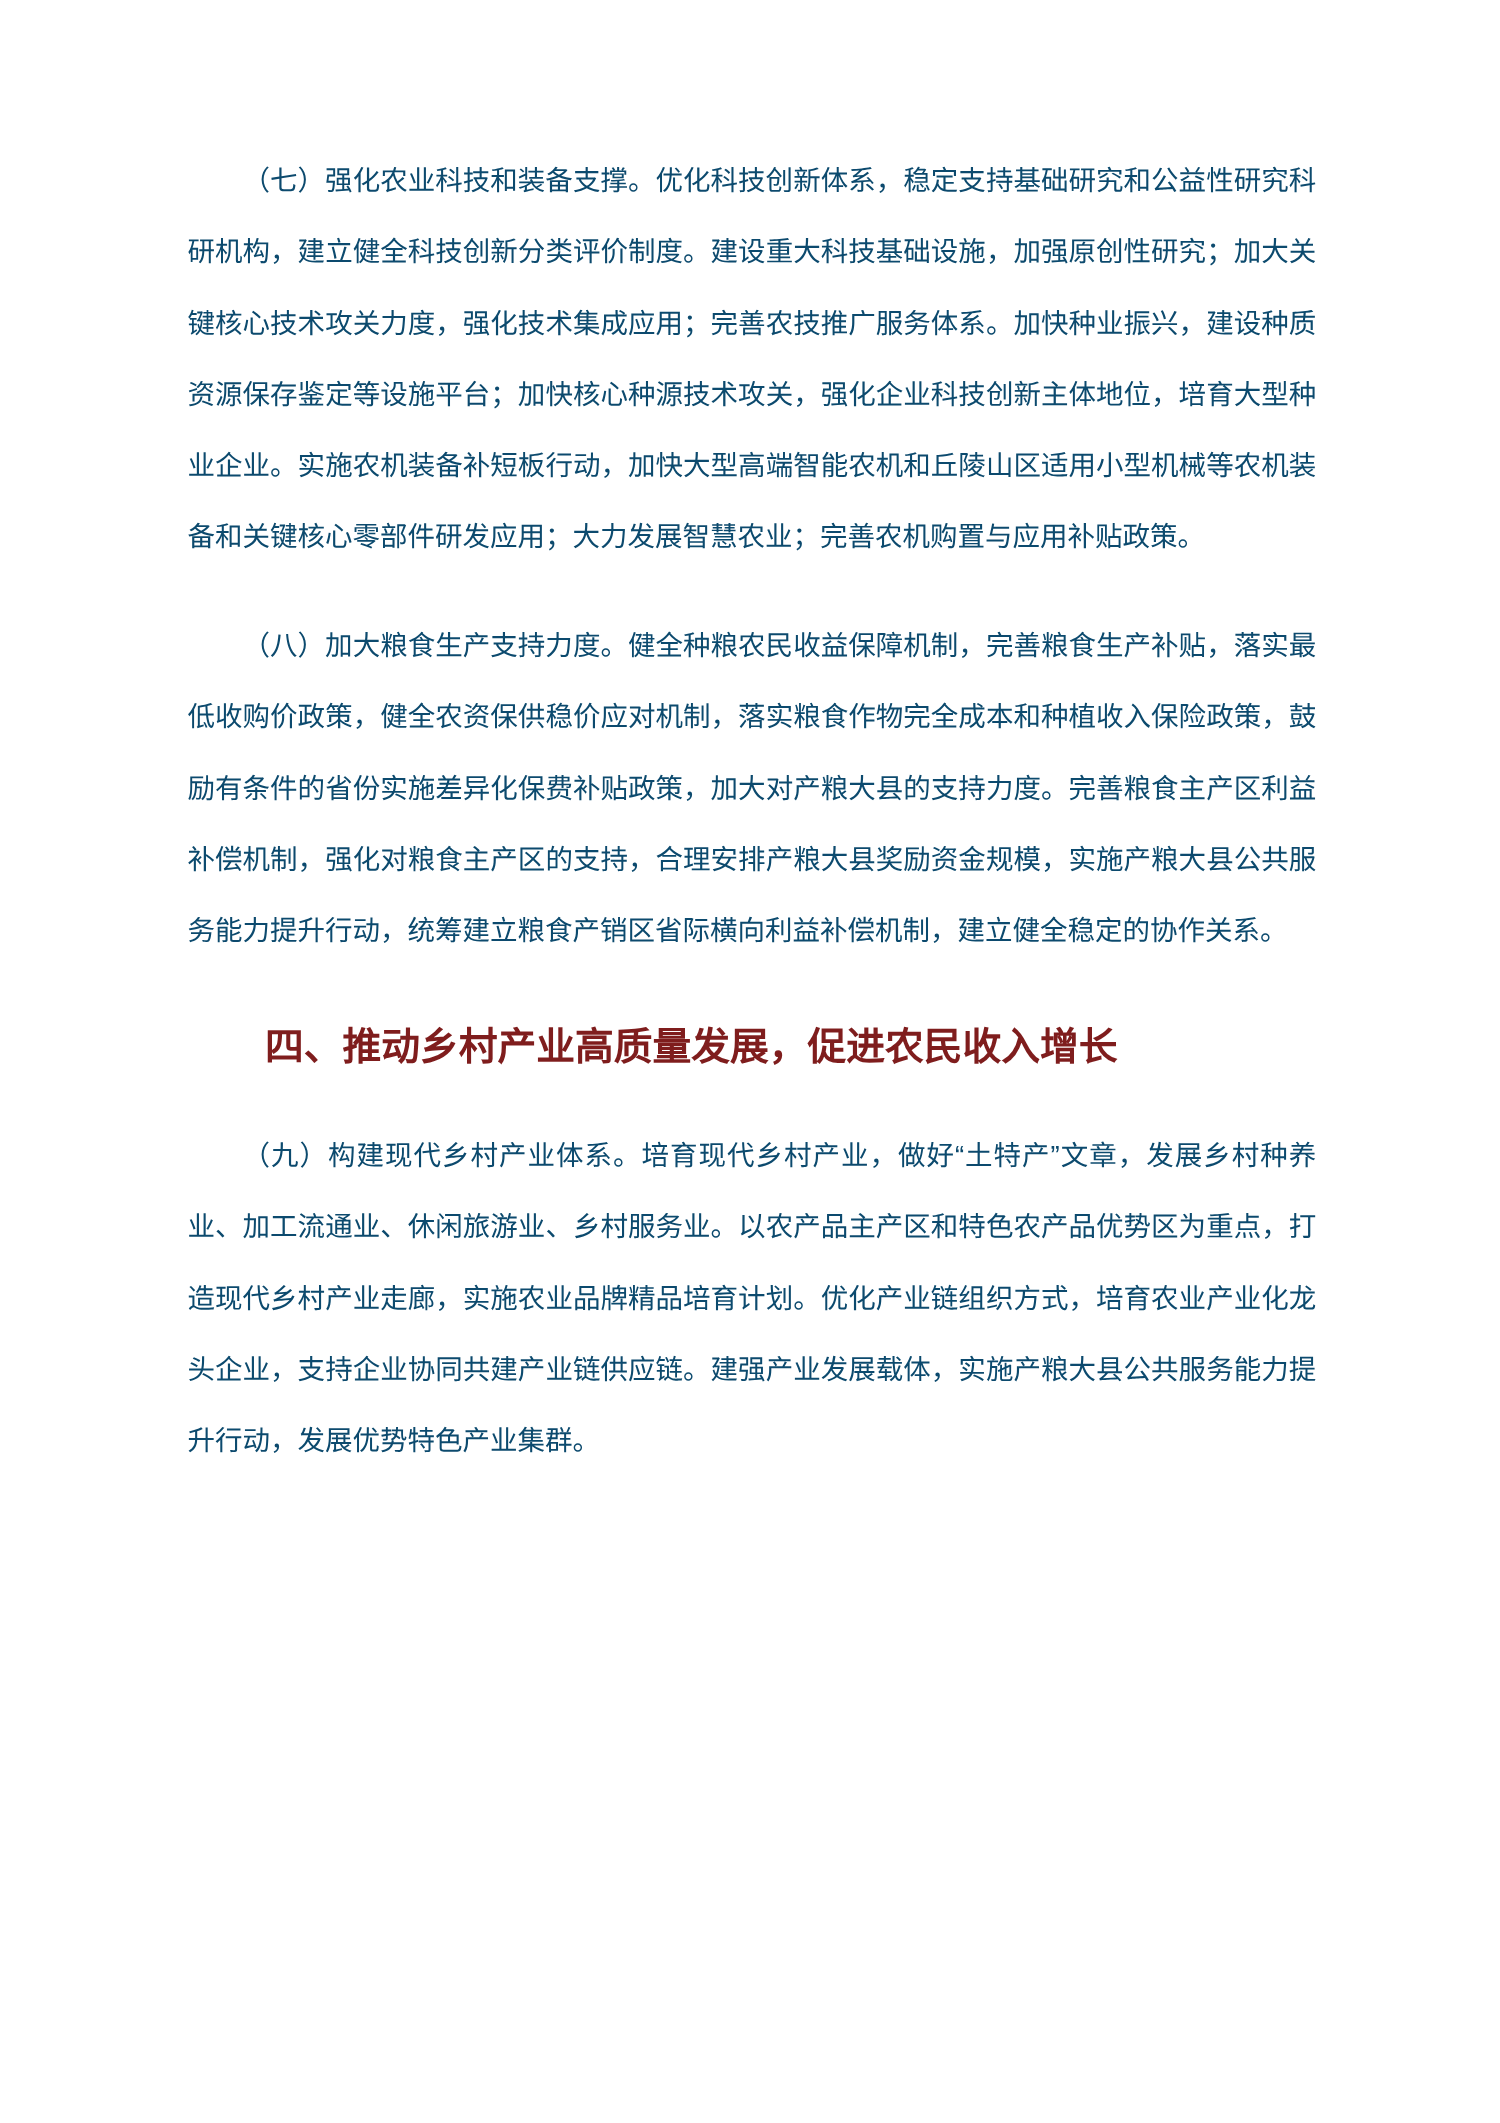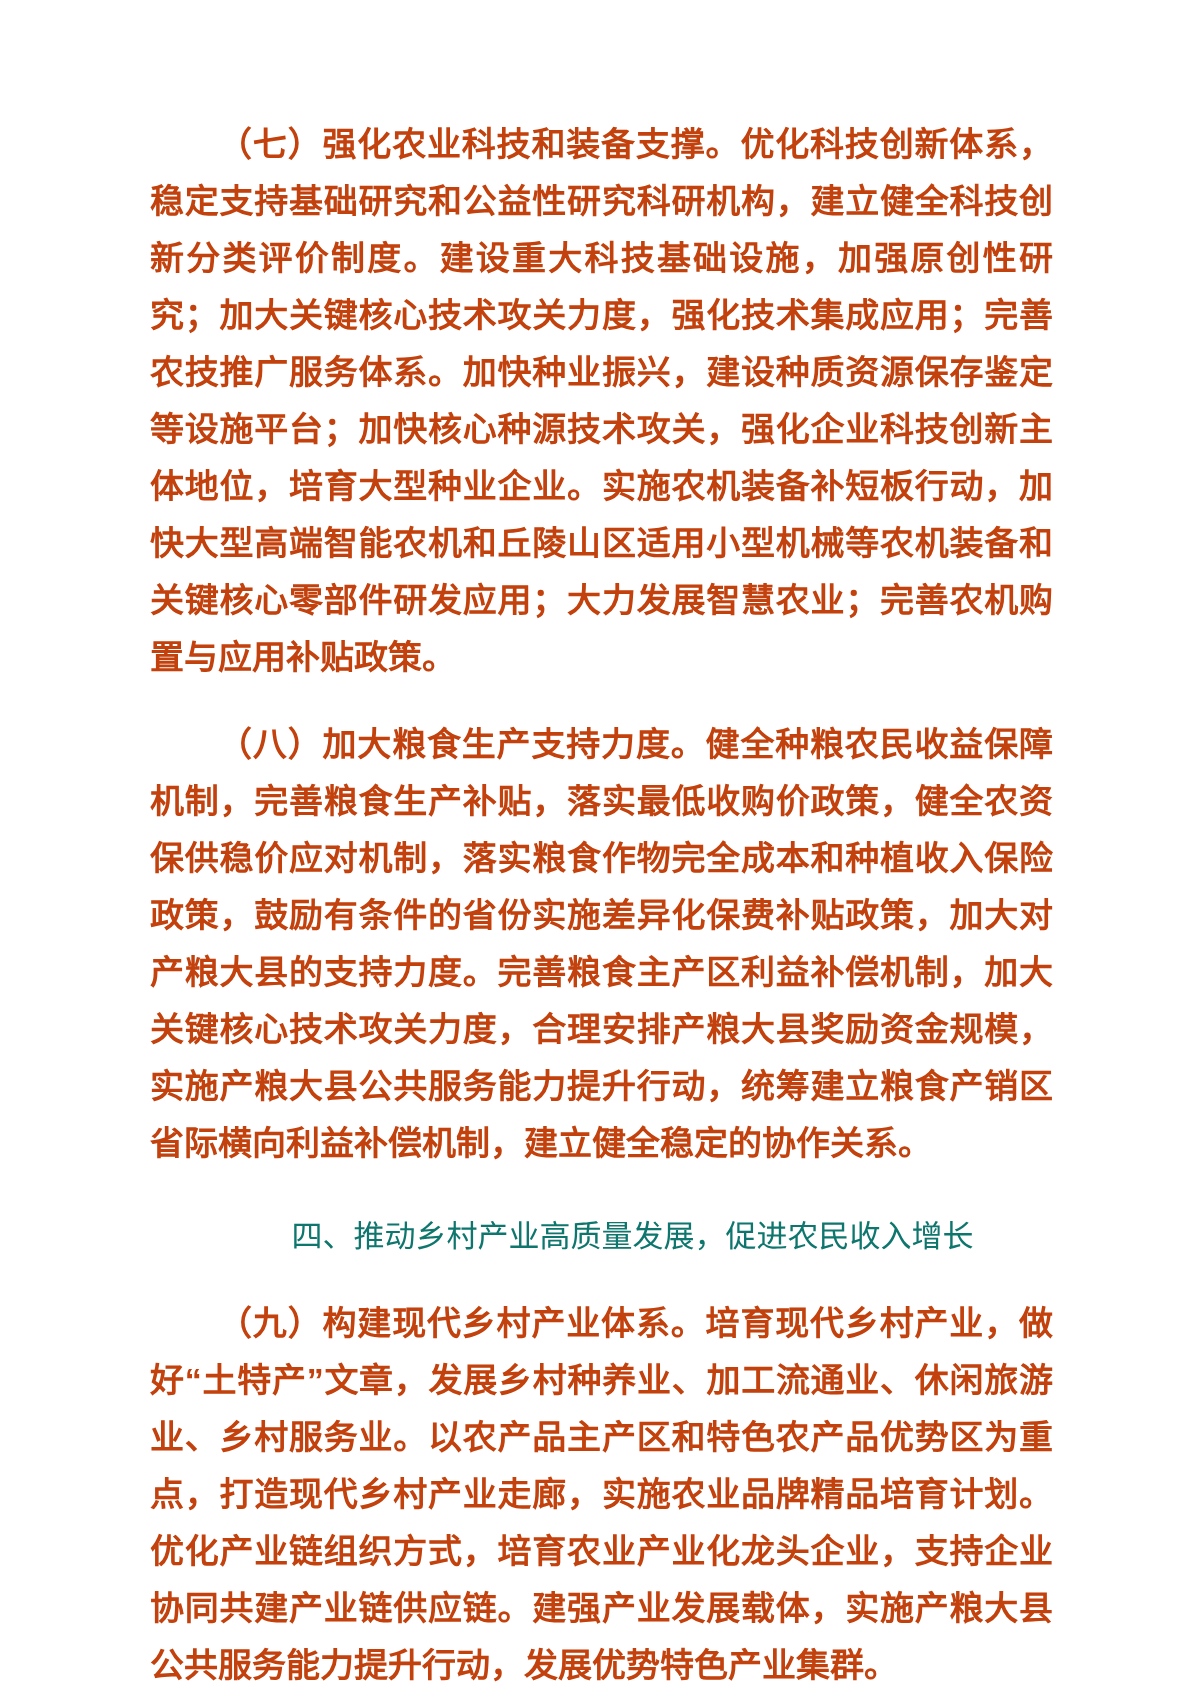--- a/index.html
+++ b/index.html
@@ -12,43 +12,43 @@
     width: 1200px;
     height: 1698px;
     margin: 0 auto;
     background: #ffffff;
     box-sizing: border-box;
     padding: 116px 147px 0 150px;
     overflow: hidden;
     font-family: "Liberation Sans", "DejaVu Sans", sans-serif;
   }
   .doc-paragraph {
-    font-size: 34px;
+    font-size: 22px;
     line-height: 57px;
-    color: #c2410c;
+    color: #0c4a6e;
     text-align: justify;
     text-indent: 2em;
     margin: 0 0 30px 0;
-    font-weight: 700;
+    font-weight: 400;
     letter-spacing: 0;
   }
   .doc-heading {
     font-size: 31px;
     line-height: 57px;
-    color: #0f766e;
-    text-align: center;
+    color: #7f1d1d;
+    text-align: left;
     text-indent: 2em;
     margin: 36px 0 30px 0;
-    font-weight: 400;
+    font-weight: 700;
   }
 </style>
 </head>
 <body>
 
 <div class="page">
   <p class="doc-paragraph">（七）强化农业科技和装备支撑。优化科技创新体系，稳定支持基础研究和公益性研究科研机构，建立健全科技创新分类评价制度。建设重大科技基础设施，加强原创性研究；加大关键核心技术攻关力度，强化技术集成应用；完善农技推广服务体系。加快种业振兴，建设种质资源保存鉴定等设施平台；加快核心种源技术攻关，强化企业科技创新主体地位，培育大型种业企业。实施农机装备补短板行动，加快大型高端智能农机和丘陵山区适用小型机械等农机装备和关键核心零部件研发应用；大力发展智慧农业；完善农机购置与应用补贴政策。</p>
 
-  <p class="doc-paragraph">（八）加大粮食生产支持力度。健全种粮农民收益保障机制，完善粮食生产补贴，落实最低收购价政策，健全农资保供稳价应对机制，落实粮食作物完全成本和种植收入保险政策，鼓励有条件的省份实施差异化保费补贴政策，加大对产粮大县的支持力度。完善粮食主产区利益补偿机制，加大关键核心技术攻关力度，合理安排产粮大县奖励资金规模，实施产粮大县公共服务能力提升行动，统筹建立粮食产销区省际横向利益补偿机制，建立健全稳定的协作关系。</p>
+  <p class="doc-paragraph">（八）加大粮食生产支持力度。健全种粮农民收益保障机制，完善粮食生产补贴，落实最低收购价政策，健全农资保供稳价应对机制，落实粮食作物完全成本和种植收入保险政策，鼓励有条件的省份实施差异化保费补贴政策，加大对产粮大县的支持力度。完善粮食主产区利益补偿机制，强化对粮食主产区的支持，合理安排产粮大县奖励资金规模，实施产粮大县公共服务能力提升行动，统筹建立粮食产销区省际横向利益补偿机制，建立健全稳定的协作关系。</p>
 
   <h2 class="doc-heading">四、推动乡村产业高质量发展，促进农民收入增长</h2>
 
   <p class="doc-paragraph">（九）构建现代乡村产业体系。培育现代乡村产业，做好“土特产”文章，发展乡村种养业、加工流通业、休闲旅游业、乡村服务业。以农产品主产区和特色农产品优势区为重点，打造现代乡村产业走廊，实施农业品牌精品培育计划。优化产业链组织方式，培育农业产业化龙头企业，支持企业协同共建产业链供应链。建强产业发展载体，实施产粮大县公共服务能力提升行动，发展优势特色产业集群。</p>
 </div>
 
 </body></html>

